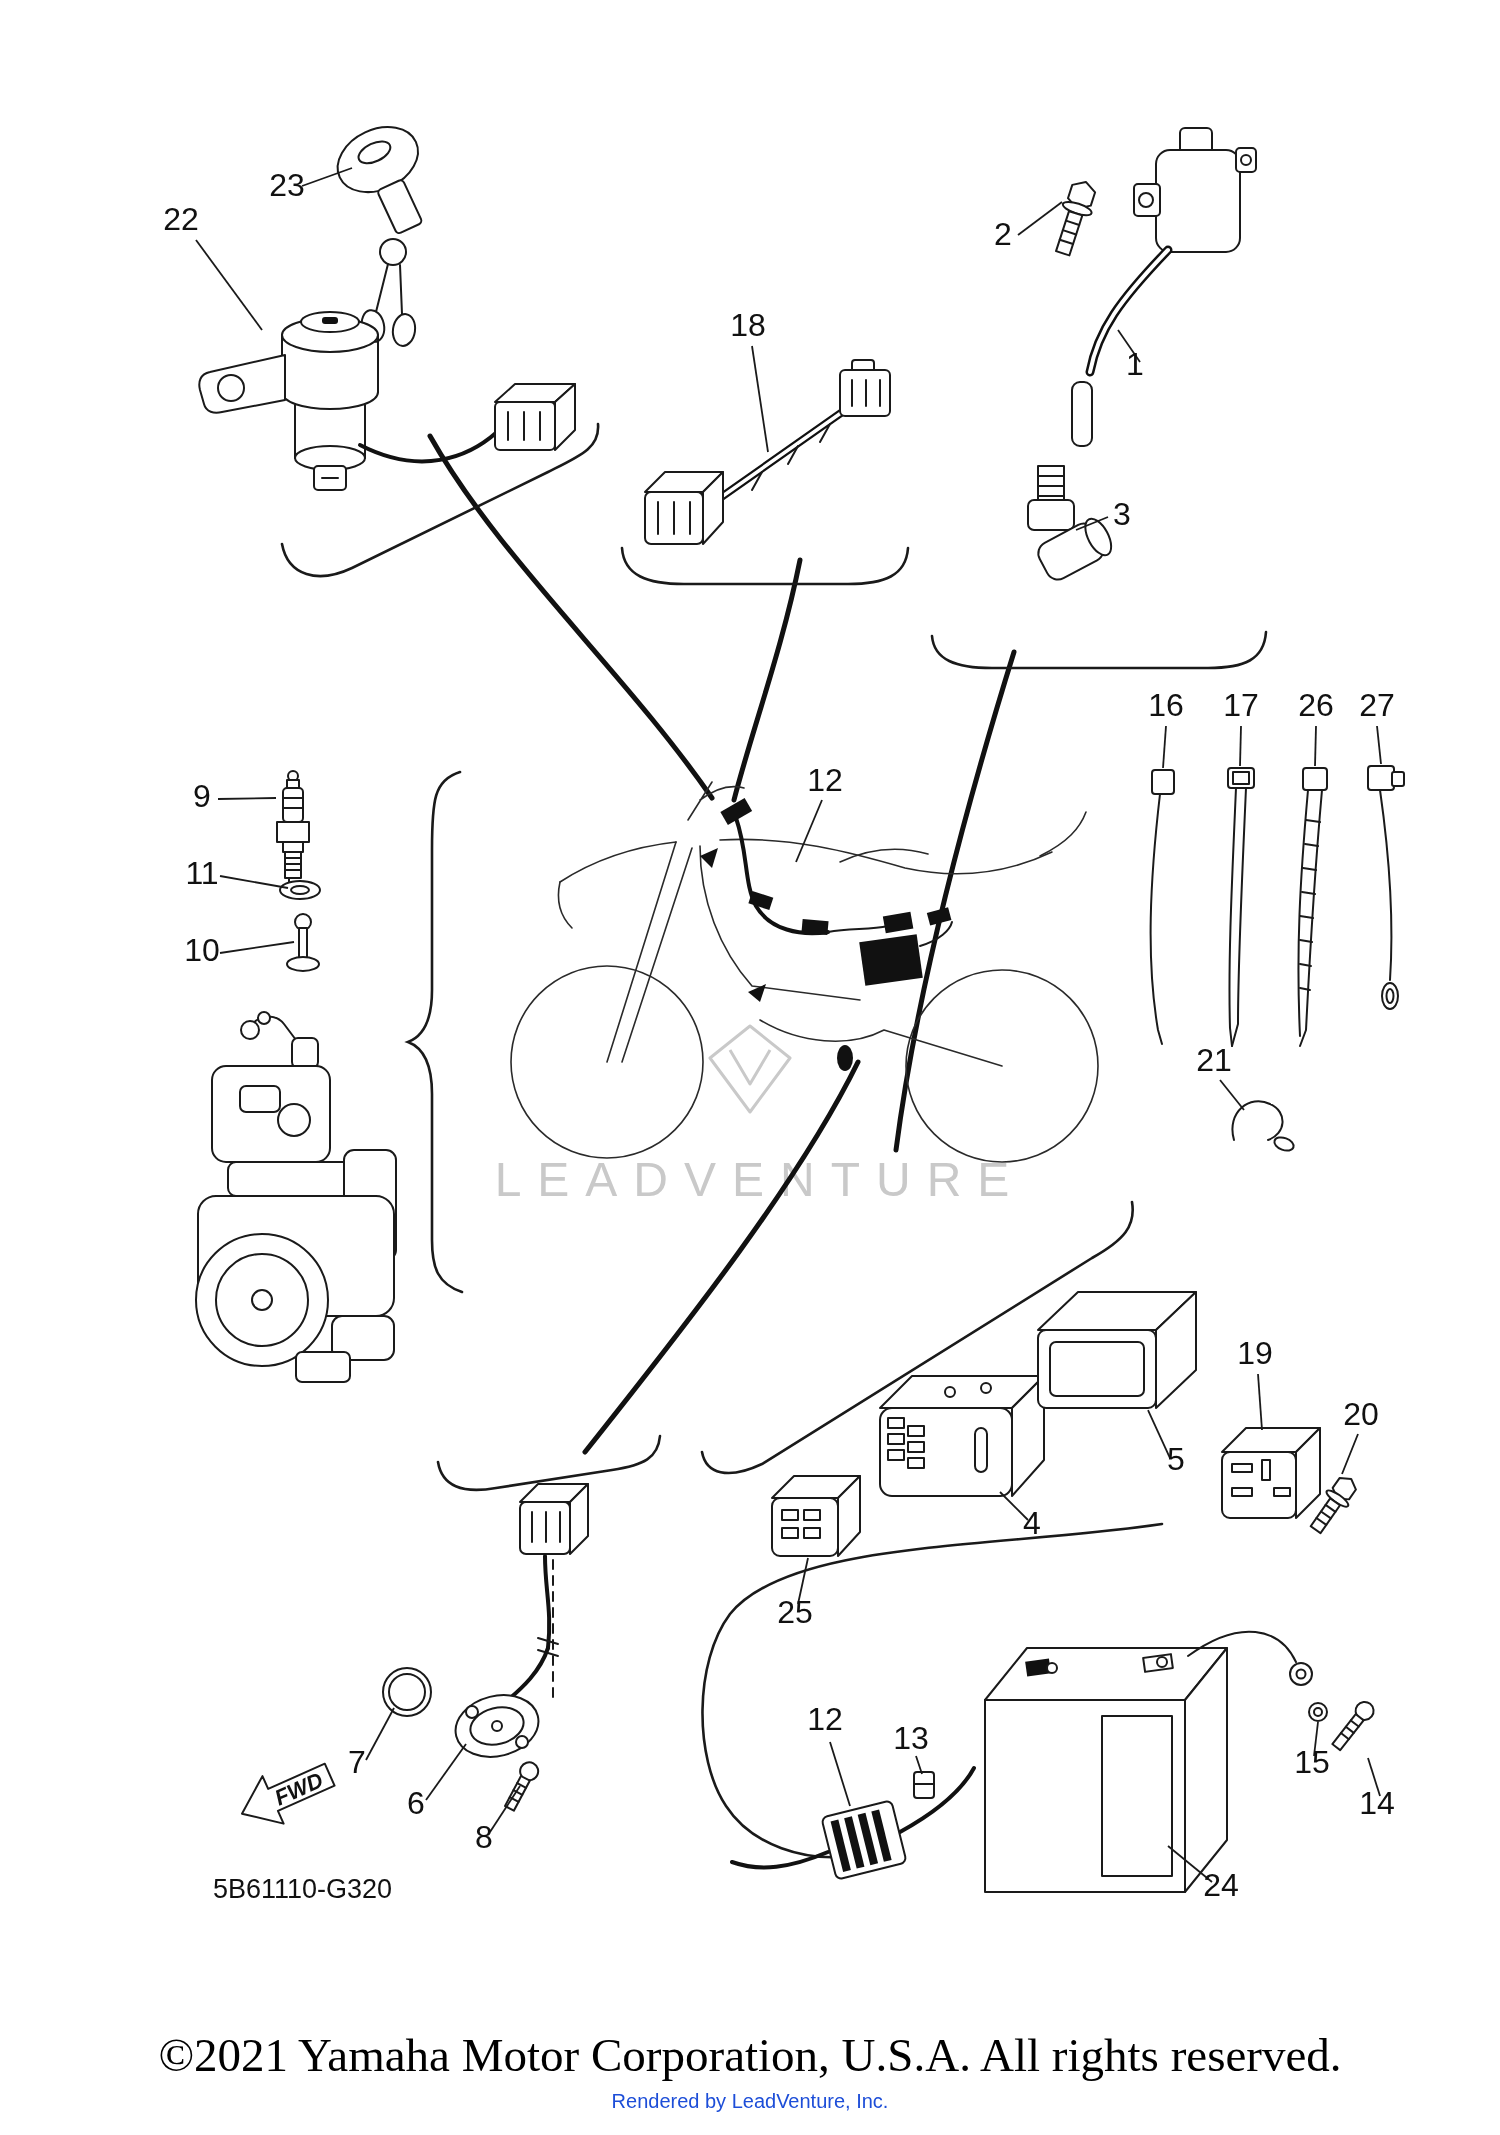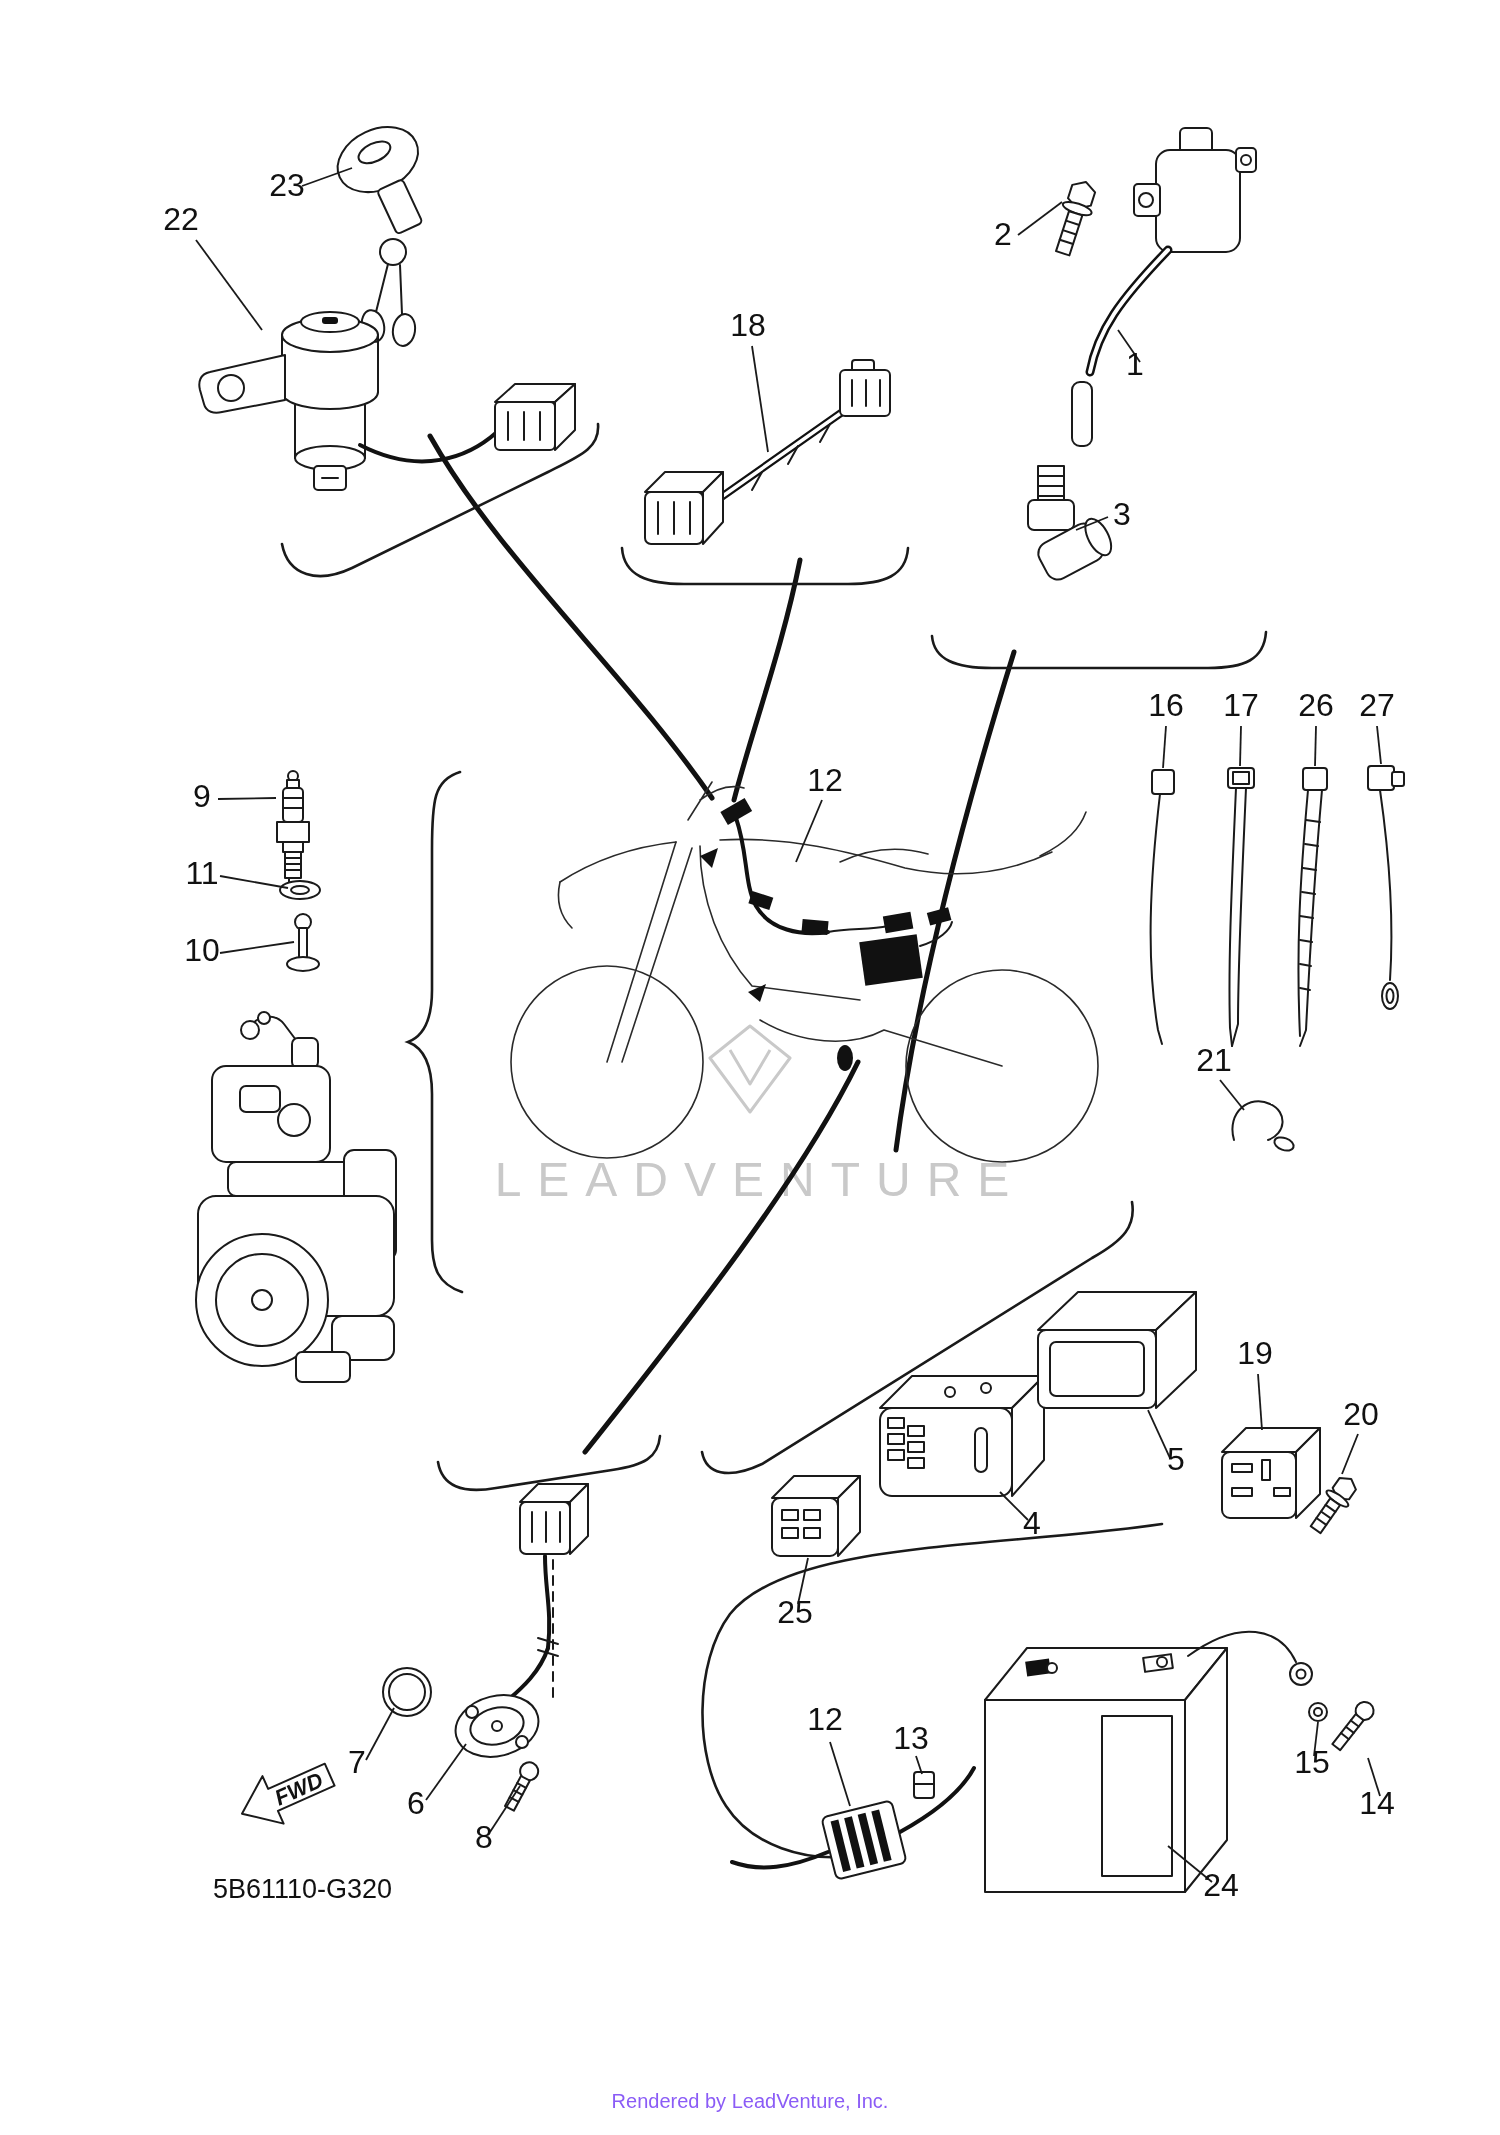--- a/index.html
+++ b/index.html
@@ -35,21 +35,21 @@
     font-family:"Liberation Sans", sans-serif;
     font-size:22px; font-style:italic; font-weight:bold; fill:#111; text-anchor:middle;
   }
   .copyright {
     position:absolute; left:0; right:0; top:2028px; text-align:center;
     font-family:"Liberation Serif", serif; font-size:47px; color:#000;
     white-space:nowrap;
   }
   .rendered-by {
     position:absolute; left:0; right:0; top:2090px; text-align:center;
-    font-family:"Liberation Sans", sans-serif; font-size:20px; color:#8b5cf6;
+    font-family:"Liberation Sans", sans-serif; font-size:20px; color:#1d4ed8;
   }
 </style>
 </head>
 <body>
 
 <div class="page">
 
 <svg class="diagram" width="1500" height="2135" viewBox="0 0 1500 2135" xmlns="http://www.w3.org/2000/svg">
 
   <g>
@@ -425,15 +425,16 @@
         <text x="825" y="1730" class="callout">12</text>
         <text x="911" y="1749" class="callout">13</text>
         <text x="1312" y="1773" class="callout">15</text>
         <text x="1377" y="1814" class="callout">14</text>
         <text x="1221" y="1896" class="callout">24</text>
       </g>
 
   <text class="code-text" x="213" y="1898">5B61110-G320</text>
 </svg>
 
+  <div class="copyright">©2021 Yamaha Motor Corporation, U.S.A. All rights reserved.</div>
   <div class="rendered-by">Rendered by LeadVenture, Inc.</div>
 
 </div>
 
 </body></html>

